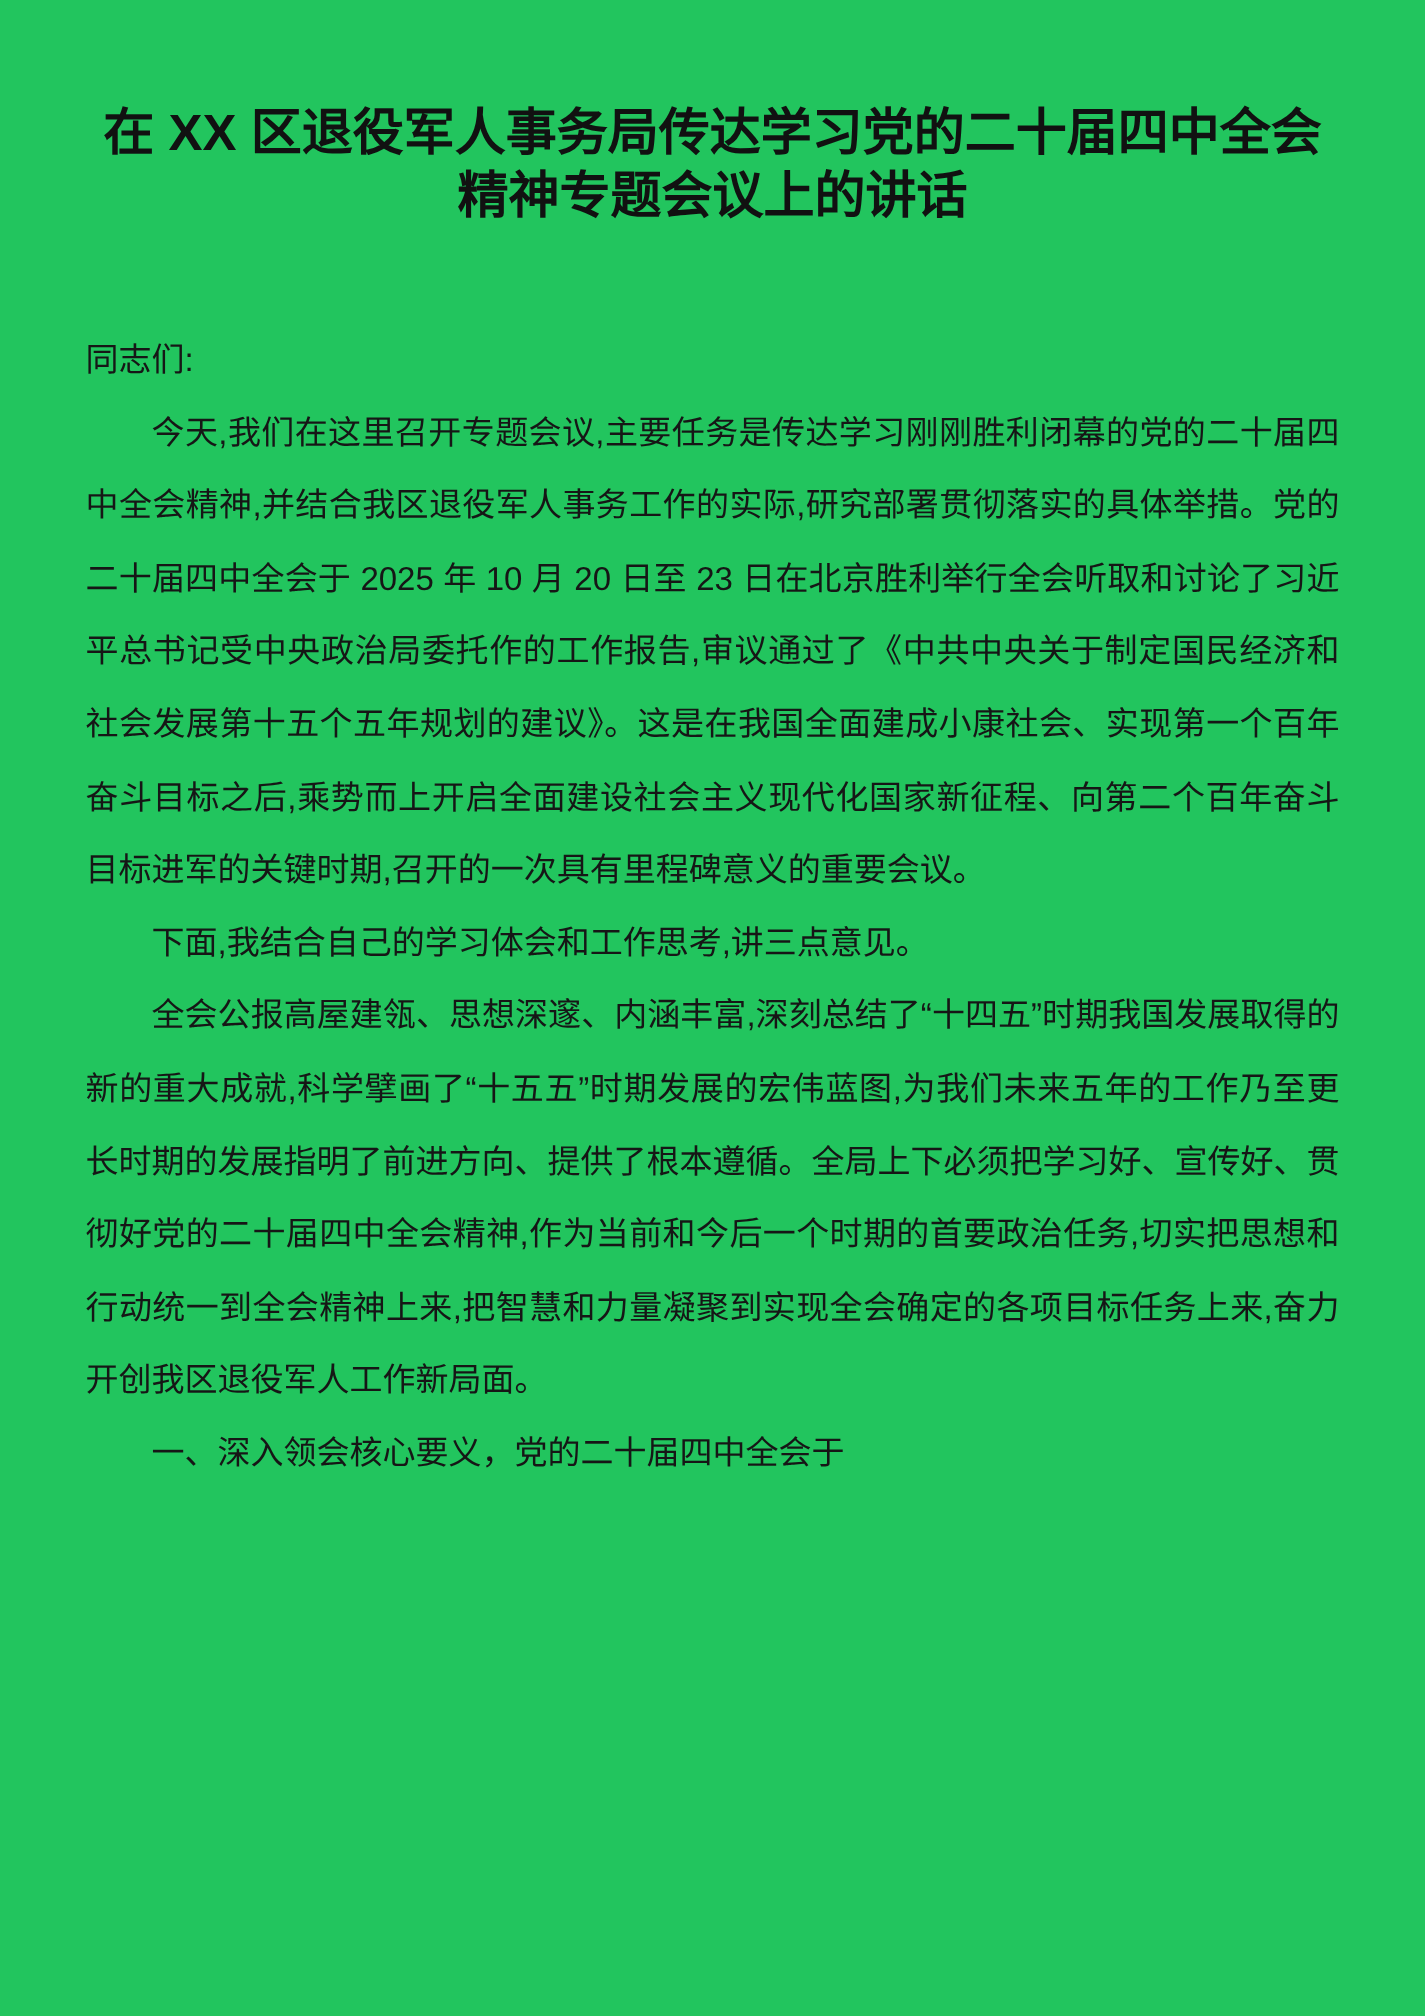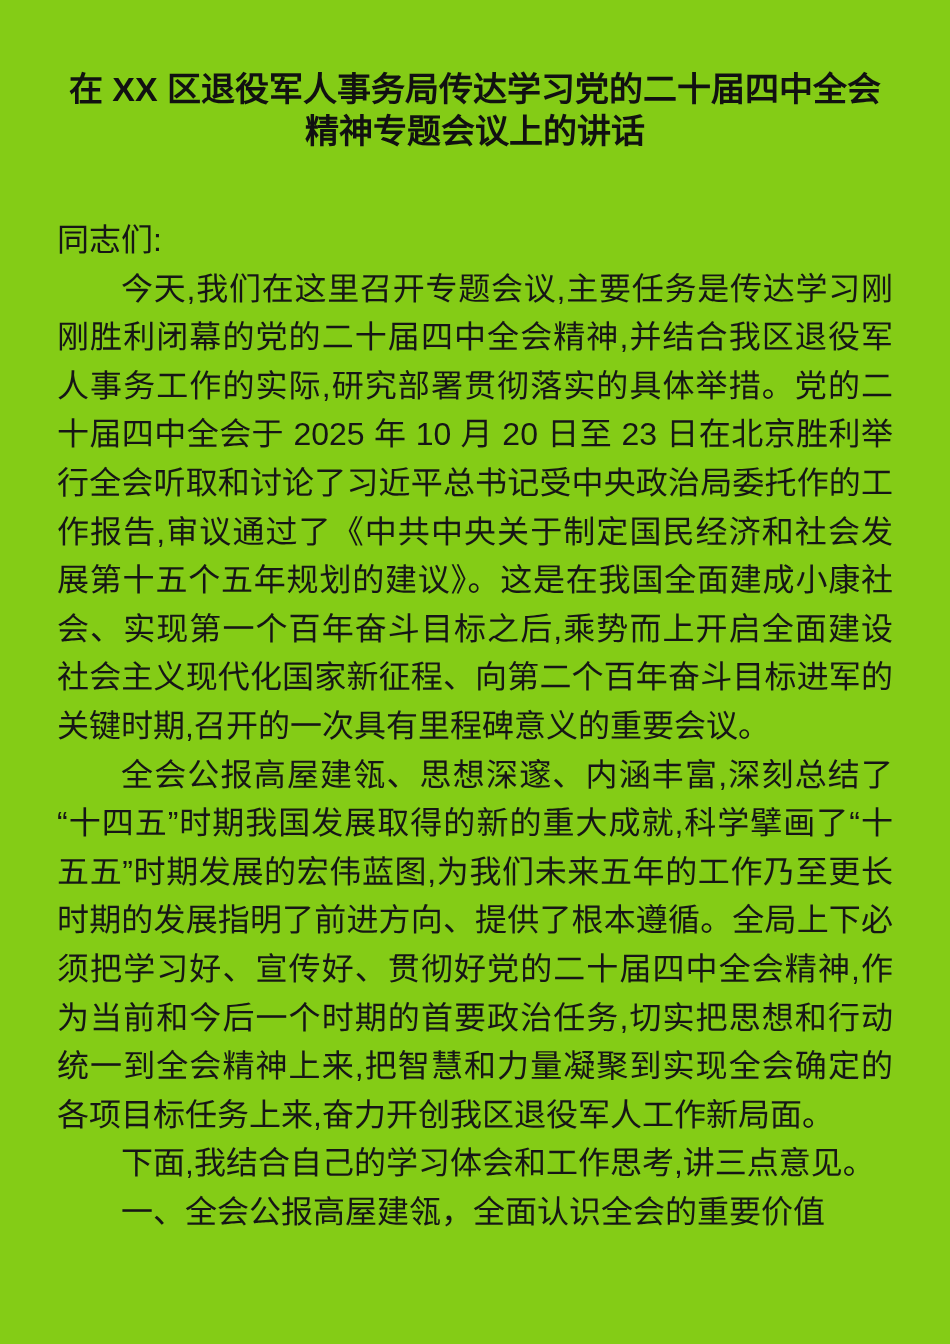--- a/index.html
+++ b/index.html
@@ -1,39 +1,39 @@
 <!DOCTYPE html>
 <html lang="zh-CN"><head>
 <meta charset="utf-8">
 <style>
   * { margin: 0; padding: 0; box-sizing: border-box; }
   html, body { background: #ffffff; }
   .page {
     position: relative;
     width: 950px;
     height: 1344px;
-    background: #84cc16;
+    background: #22c55e;
     overflow: hidden;
     font-family: "Liberation Sans", "DejaVu Sans", sans-serif;
   }
   .doc {
     padding: 68px 57px 0 57px;
     color: #161616;
   }
   .doc-title {
     font-size: 34px;
     line-height: 42px;
     font-weight: 700;
     text-align: center;
     color: #111111;
     letter-spacing: 0;
   }
   .doc-body {
     margin-top: 64px;
-    font-size: 32px;
+    font-size: 22px;
     line-height: 48.6px;
     text-align: justify;
     color: #161616;
   }
   .salutation {
     text-indent: 0;
   }
   .para {
     text-indent: 2em;
   }
@@ -45,18 +45,18 @@
 </head>
 <body>
 
 <div class="page">
   <div class="doc">
     <h1 class="doc-title">在 XX 区退役军人事务局传达学习党的二十届四中全会精神专题会议上的讲话</h1>
     <div class="doc-body">
       <p class="salutation">同志们:</p>
 
     <p class="para">今天,我们在这里召开专题会议,主要任务是传达学习刚刚胜利闭幕的党的二十届四中全会精神,并结合我区退役军人事务工作的实际,研究部署贯彻落实的具体举措。党的二十届四中全会于 2025 年 10 月 20 日至 23 日在北京胜利举行全会听取和讨论了习近平总书记受中央政治局委托作的工作报告,审议通过了《中共中央关于制定国民经济和社会发展第十五个五年规划的建议》。这是在我国全面建成小康社会、实现第一个百年奋斗目标之后,乘势而上开启全面建设社会主义现代化国家新征程、向第二个百年奋斗目标进军的关键时期,召开的一次具有里程碑意义的重要会议。</p>
+        <p class="para">下面,我结合自己的学习体会和工作思考,讲三点意见。</p>
         <p class="para">全会公报高屋建瓴、思想深邃、内涵丰富,深刻总结了“十四五”时期我国发展取得的新的重大成就,科学擘画了“十五五”时期发展的宏伟蓝图,为我们未来五年的工作乃至更长时期的发展指明了前进方向、提供了根本遵循。全局上下必须把学习好、宣传好、贯彻好党的二十届四中全会精神,作为当前和今后一个时期的首要政治任务,切实把思想和行动统一到全会精神上来,把智慧和力量凝聚到实现全会确定的各项目标任务上来,奋力开创我区退役军人工作新局面。</p>
-        <p class="para">下面,我结合自己的学习体会和工作思考,讲三点意见。</p>
-        <p class="para heading">一、全会公报高屋建瓴，全面认识全会的重要价值</p>
+        <p class="para heading">一、深入领会核心要义，党的二十届四中全会于</p>
       </div>
   </div>
 </div>
 
 </body></html>

